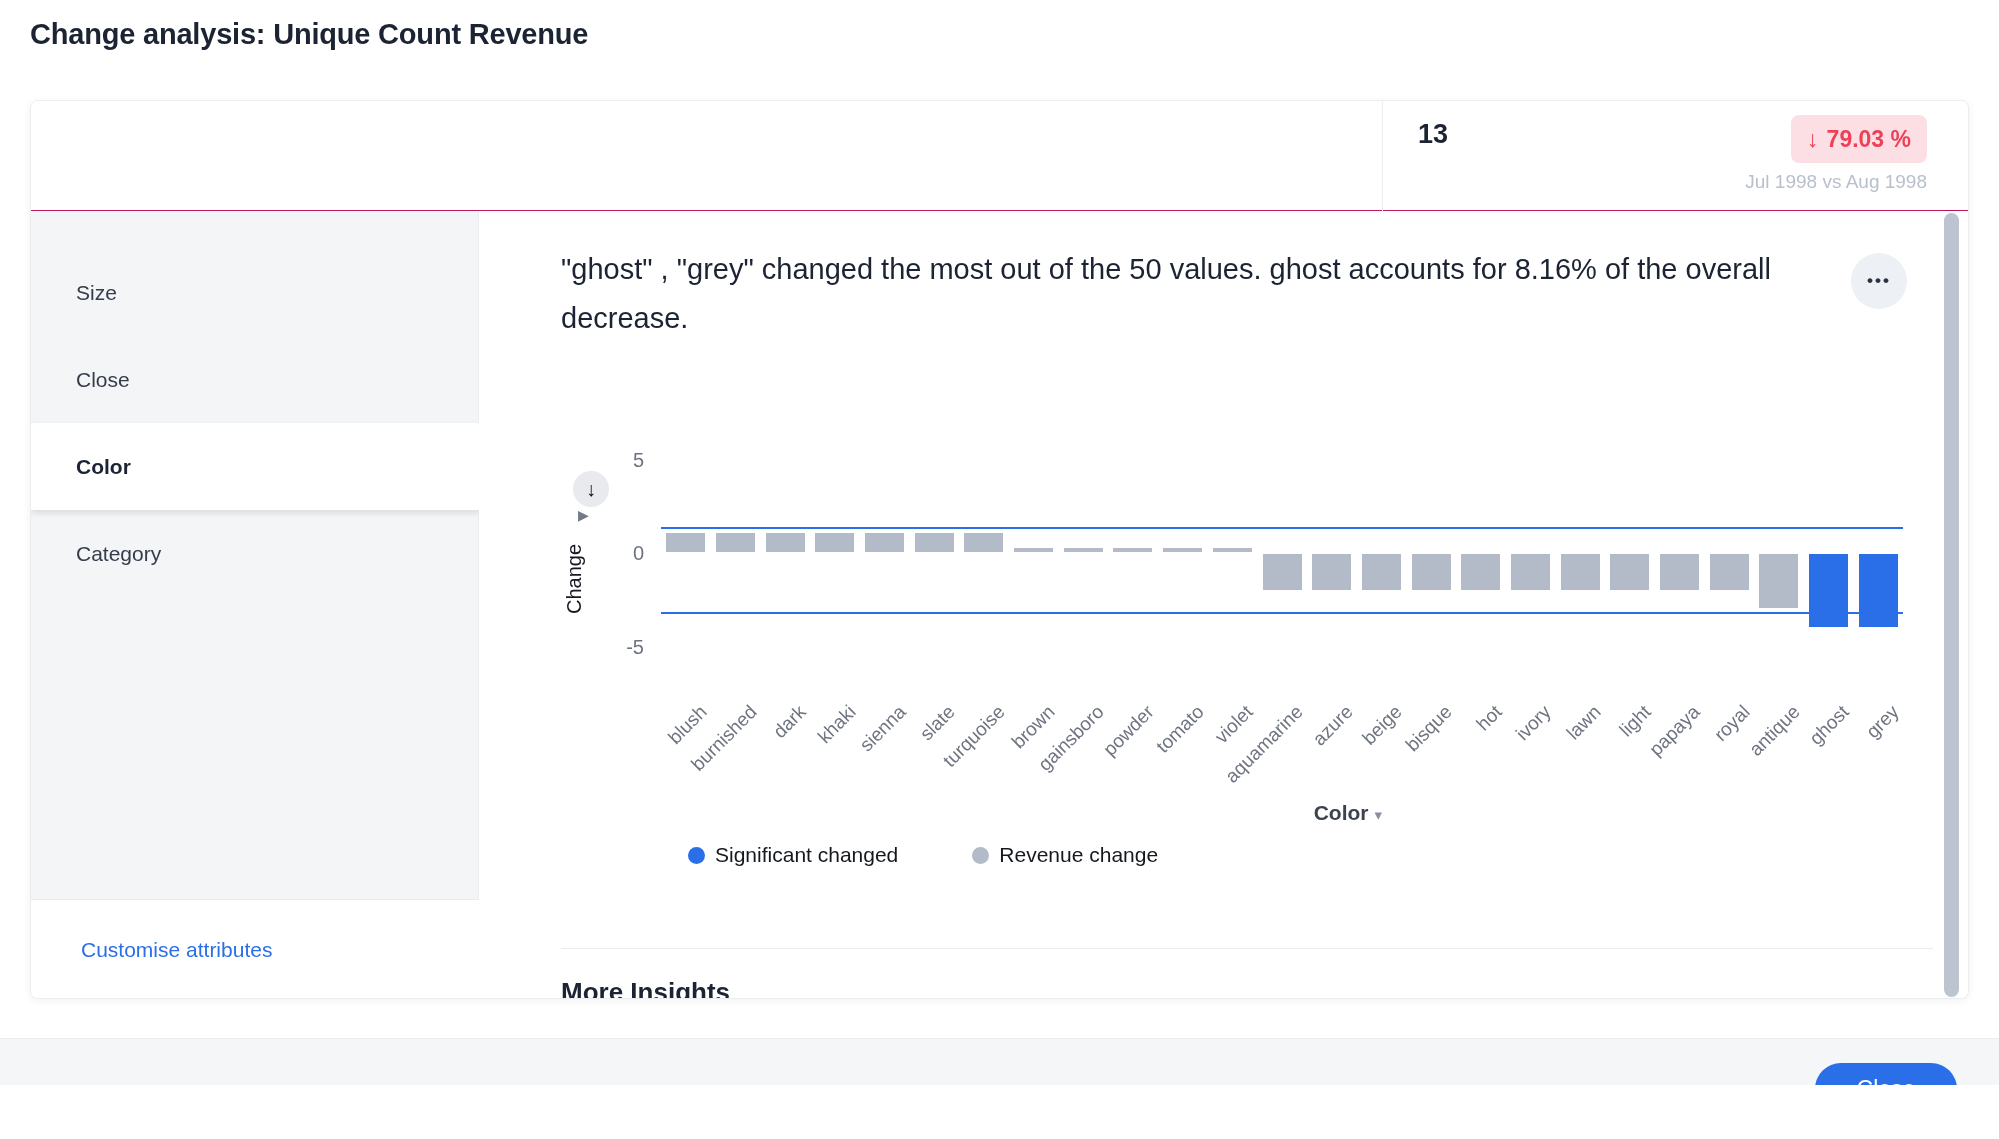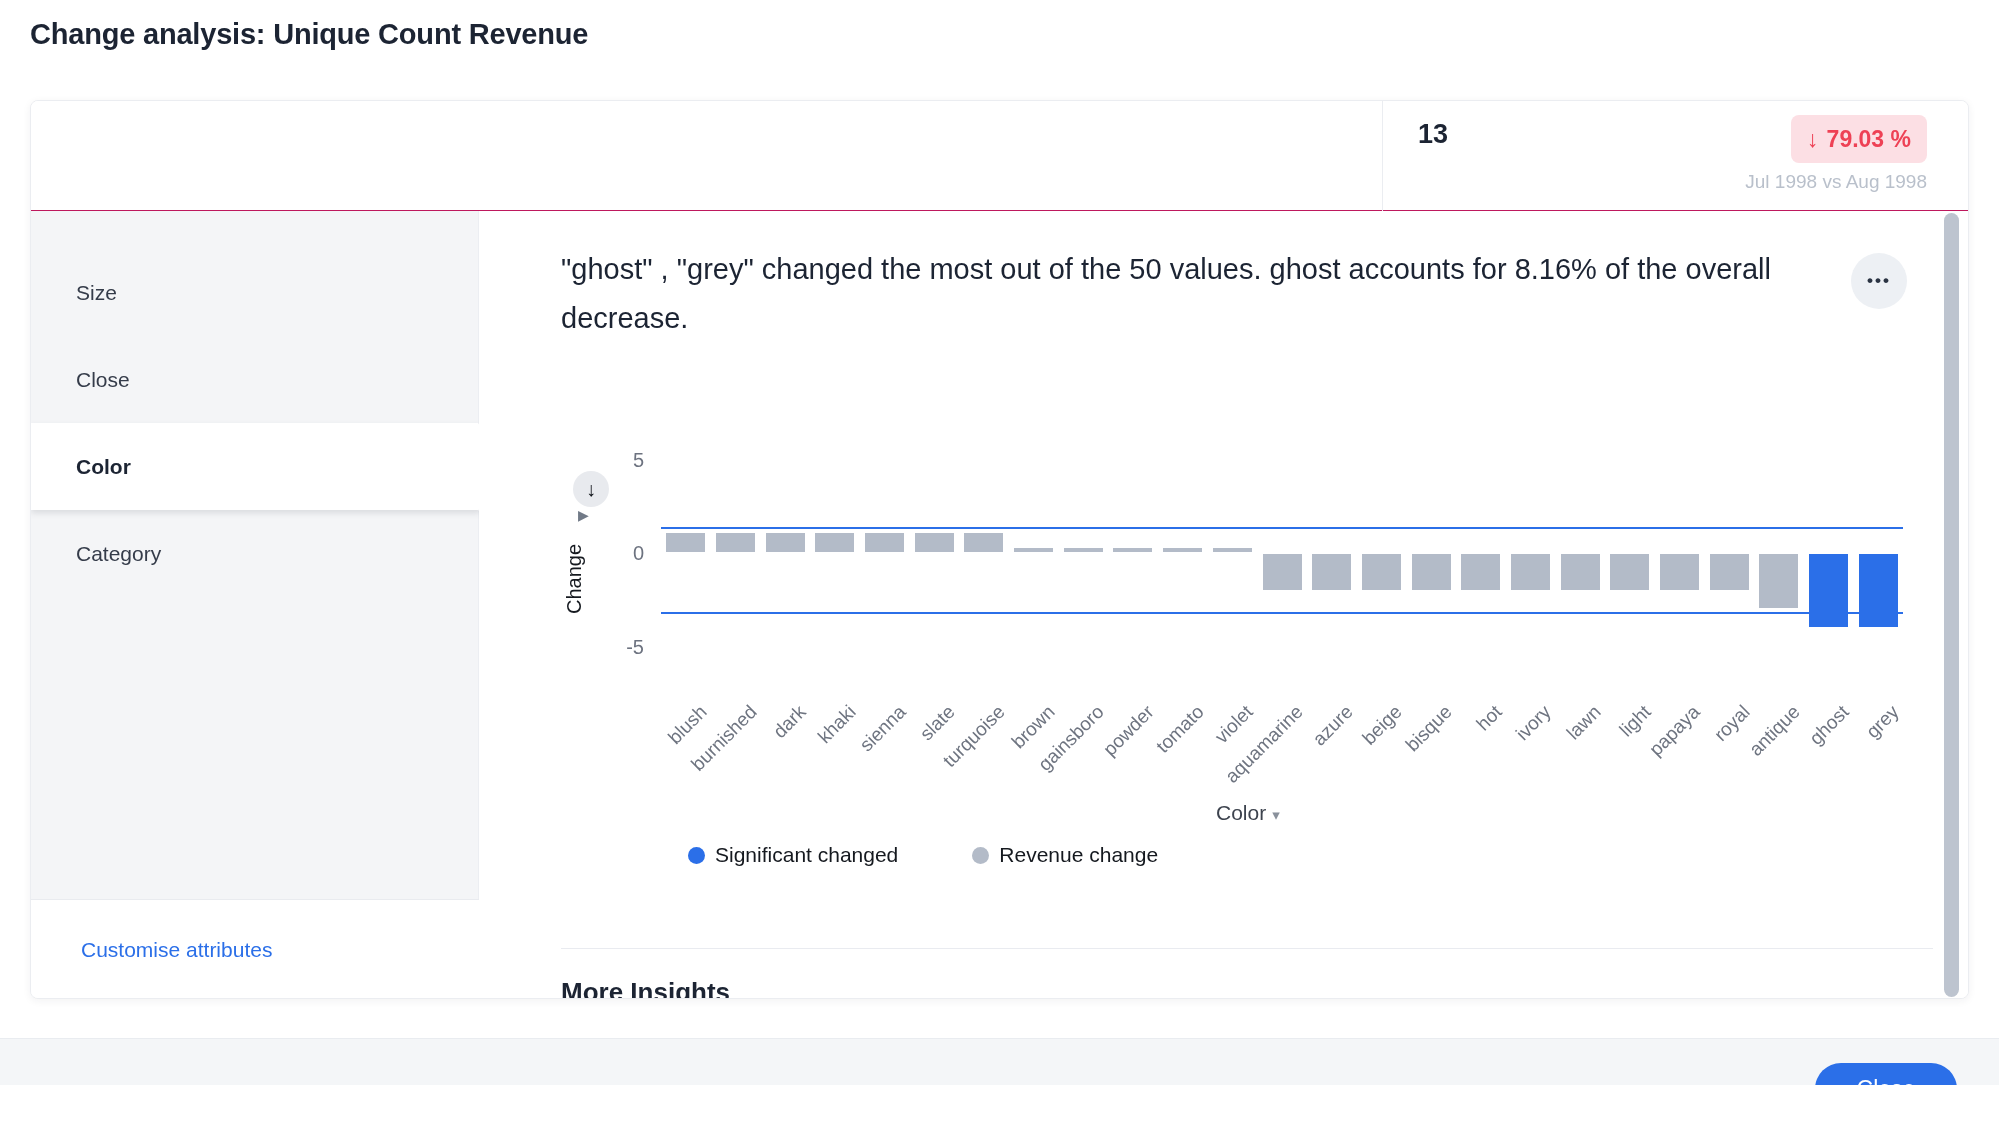--- a/index.html
+++ b/index.html
@@ -47,21 +47,21 @@
             transform:rotate(-90deg); font-size:20px; font-weight:500; color:#15191f; }
   .arrow-btn { position:absolute; left:94px; top:260px; width:36px; height:36px; border-radius:50%; background:#e8eaee;
                display:flex; align-items:center; justify-content:center; font-size:20px; font-weight:700; color:#0d1117; cursor:pointer; }
   .play-ico { position:absolute; left:99px; top:296px; font-size:14px; color:#717a87; }
   .ytick { position:absolute; left:105px; width:60px; height:26px; line-height:26px; text-align:right;
            font-size:20px; color:#6d7380; }
   .thresh { position:absolute; height:2px; background:#2b6fe8; z-index:1; }
   .bar { position:absolute; z-index:2; }
   .xlabel { position:absolute; width:160px; text-align:right; white-space:nowrap;
             transform:rotate(-45deg); transform-origin:100% 0; font-size:19px; color:#6e7480; }
-  .xtitle { position:absolute; left:737px; top:590px; width:200px; text-align:left; font-size:21px; font-weight:400; color:#3d434e; cursor:pointer; }
+  .xtitle { position:absolute; left:703px; top:590px; width:200px; text-align:right; font-size:21px; font-weight:700; color:#3d434e; cursor:pointer; }
   .xtitle .caret { font-size:15px; color:#8a919c; margin-left:6px; }
   .legend { position:absolute; left:209px; top:632px; display:flex; align-items:center; gap:74px; }
   .legend-item { display:flex; align-items:center; gap:10px; font-size:21px; color:#15191f; }
   .legend-dot { width:17px; height:17px; border-radius:50%; }
 
   .rule { position:absolute; left:82px; top:737px; width:1372px; height:1px; background:#e9ebf0; }
   .more-insights { position:absolute; left:82px; top:766px; font-size:26px; font-weight:700; color:#1c2433; }
   .scroll-thumb { position:absolute; left:1465px; top:2px; width:15px; height:784px; border-radius:8px; background:#bdc4cf; }
 
   

